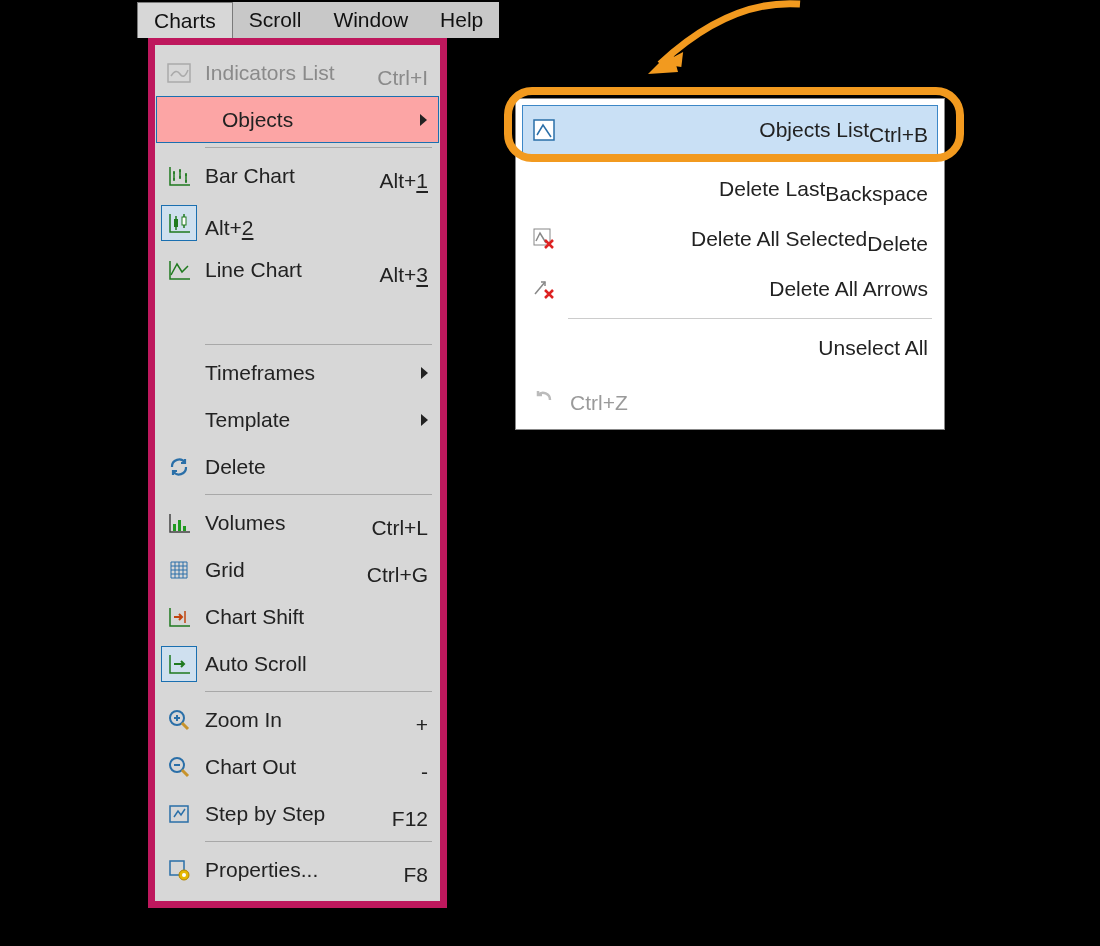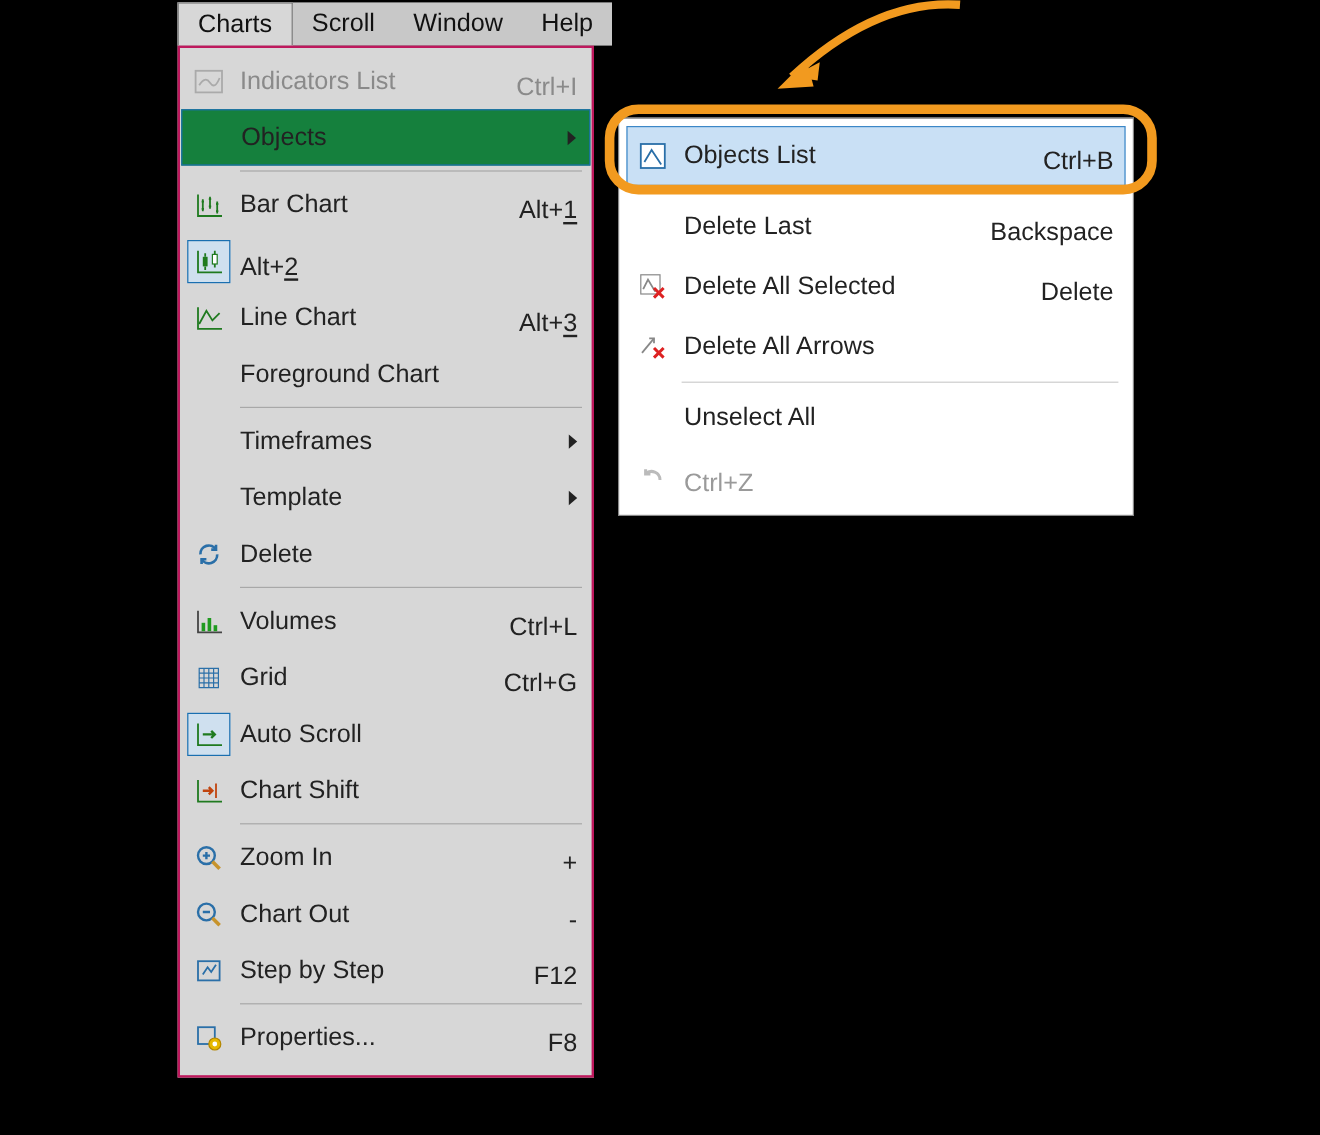--- a/index.html
+++ b/index.html
@@ -8,21 +8,21 @@
     width: 1100px;
     height: 946px;
     background: #000;
     font-family: "Segoe UI", Arial, sans-serif;
     font-size: 21px;
     position: relative;
     overflow: hidden;
   }
   .menubar {
     position: absolute;
-    left: 148px;
+    left: 137px;
     top: 2px;
     height: 36px;
     background: #c8c8c8;
     display: flex;
     align-items: stretch;
   }
   .menubar-item {
     padding: 4px 16px;
     color: #111;
     display: flex;
@@ -31,39 +31,40 @@
   }
   .menubar-item.active {
     background: #d7d7d7;
     border: 1px solid #7a7a7a;
     border-bottom: none;
   }
   .dropdown {
     position: absolute;
     left: 148px;
     top: 38px;
-    width: 347px;
+    width: 299px;
     background: #d7d7d7;
-    border: 2px solid #be185d;
+    border: 7px solid #be185d;
     padding: 4px 0 8px 0;
   }
   .menu-row {
     display: flex;
     align-items: center;
     height: 47px;
     padding: 0 12px 0 6px;
     cursor: default;
     color: #222;
   }
   .menu-row.disabled { color: #8a8a8a; }
   .menu-row.highlight {
-    background: #15803d;
+    background: #fca5a5;
     border: 1px solid #1a6fb0;
     margin: 0 1px;
     padding: 0 11px 0 5px;
+    gap: 16px;
   }
   .icon-slot {
     width: 36px;
     height: 36px;
     flex: 0 0 36px;
     margin-right: 8px;
     display: flex;
     align-items: center;
     justify-content: center;
   }
@@ -97,20 +98,21 @@
     padding: 6px 6px;
     box-shadow: 2px 2px 6px rgba(0,0,0,0.25);
   }
   .sub-row {
     display: flex;
     align-items: center;
     height: 50px;
     padding: 0 10px 0 4px;
     color: #222;
     cursor: default;
+    text-align: right;
   }
   .sub-row.disabled { color: #9a9a9a; }
   .sub-row.highlight {
     background: #c9e0f5;
     border: 1px solid #3c87c7;
     padding: 0 9px 0 3px;
   }
   .sub-sep {
     height: 1px;
     background: #ccc;
@@ -197,21 +199,20 @@
           <path d="M4 4 V22 H24" fill="none" stroke="#1f7a1f" stroke-width="1.5"></path>
           <path d="M5 18 L11 7 L16 15 L22 9" fill="none" stroke="#1f7a1f" stroke-width="1.5"></path>
         </svg>
     </span>
     <span class="label">Line Chart</span>
     <span class="shortcut"><span>Alt+</span><u>3</u></span>
   </div>
 
   <div class="menu-row">
     <span class="icon-slot"></span>
-    <span class="label">Foreground Chart</span>
   </div>
 
   <div class="sep"></div>
 
   <div class="menu-row">
     <span class="icon-slot"></span>
     <span class="label">Timeframes</span>
     <span class="submenu-arrow"></span>
   </div>
 
@@ -252,38 +253,38 @@
     <span class="icon-slot">
       <svg width="26" height="26" viewBox="0 0 26 26">
           <path d="M5 5 H21 V21 H5 Z M5 13 H21 M13 5 V21 M9 5 V21 M17 5 V21 M5 9 H21 M5 17 H21" fill="none" stroke="#2a6fa8" stroke-width="1"></path>
         </svg>
     </span>
     <span class="label">Grid</span>
     <span class="shortcut">Ctrl+G</span>
   </div>
 
   <div class="menu-row">
-    <span class="icon-slot boxed">
-      <svg width="26" height="26" viewBox="0 0 26 26">
-          <path d="M4 4 V22 H24" fill="none" stroke="#1f7a1f" stroke-width="1.5"></path>
-          <path d="M8 13 L18 13 M15 10 L18 13 L15 16" fill="none" stroke="#1f7a1f" stroke-width="2"></path>
-        </svg>
-    </span>
-    <span class="label">Auto Scroll</span>
-  </div>
-
-  <div class="menu-row">
     <span class="icon-slot">
       <svg width="26" height="26" viewBox="0 0 26 26">
           <path d="M4 4 V22 H24" fill="none" stroke="#1f7a1f" stroke-width="1.5"></path>
           <path d="M8 13 L16 13 M13 10 L16 13 L13 16" fill="none" stroke="#c1440e" stroke-width="2"></path>
           <path d="M19 7 V19" stroke="#c1440e" stroke-width="1.5"></path>
         </svg>
     </span>
     <span class="label">Chart Shift</span>
+  </div>
+
+  <div class="menu-row">
+    <span class="icon-slot boxed">
+      <svg width="26" height="26" viewBox="0 0 26 26">
+          <path d="M4 4 V22 H24" fill="none" stroke="#1f7a1f" stroke-width="1.5"></path>
+          <path d="M8 13 L18 13 M15 10 L18 13 L15 16" fill="none" stroke="#1f7a1f" stroke-width="2"></path>
+        </svg>
+    </span>
+    <span class="label">Auto Scroll</span>
   </div>
 
   <div class="sep"></div>
 
   <div class="menu-row">
     <span class="icon-slot">
       <svg width="26" height="26" viewBox="0 0 26 26">
           <circle cx="11" cy="11" r="7" fill="none" stroke="#2a6fa8" stroke-width="2"></circle>
           <path d="M16 16 L22 22" stroke="#c7932b" stroke-width="3"></path>
           <path d="M8 11 H14 M11 8 V14" stroke="#2a6fa8" stroke-width="2"></path>

